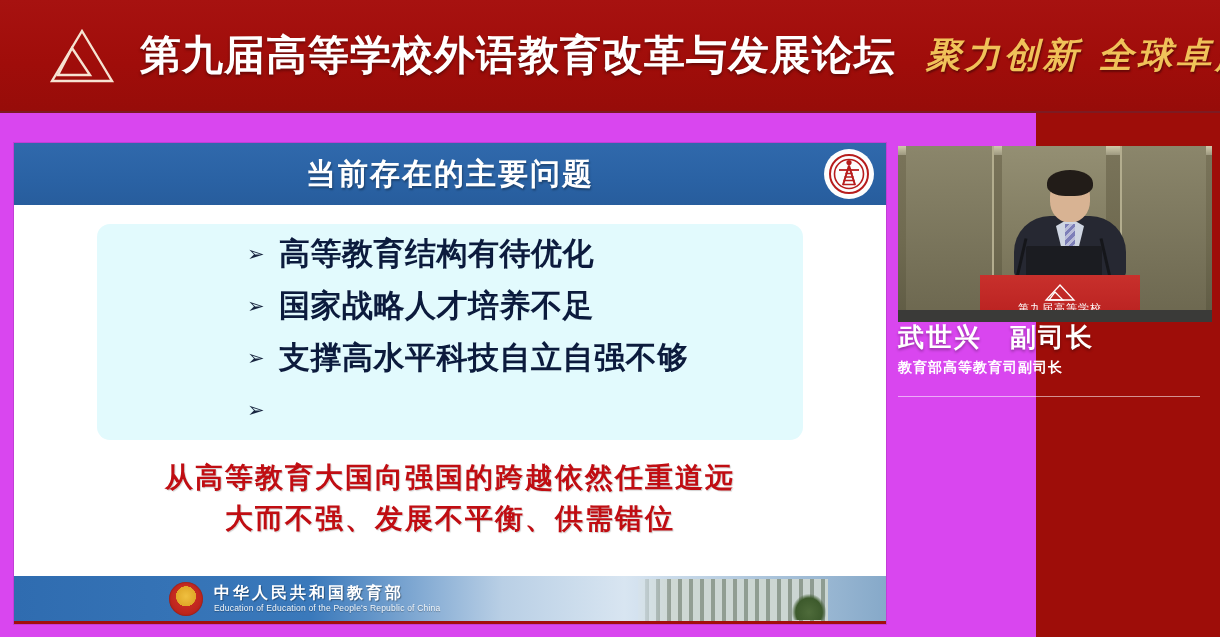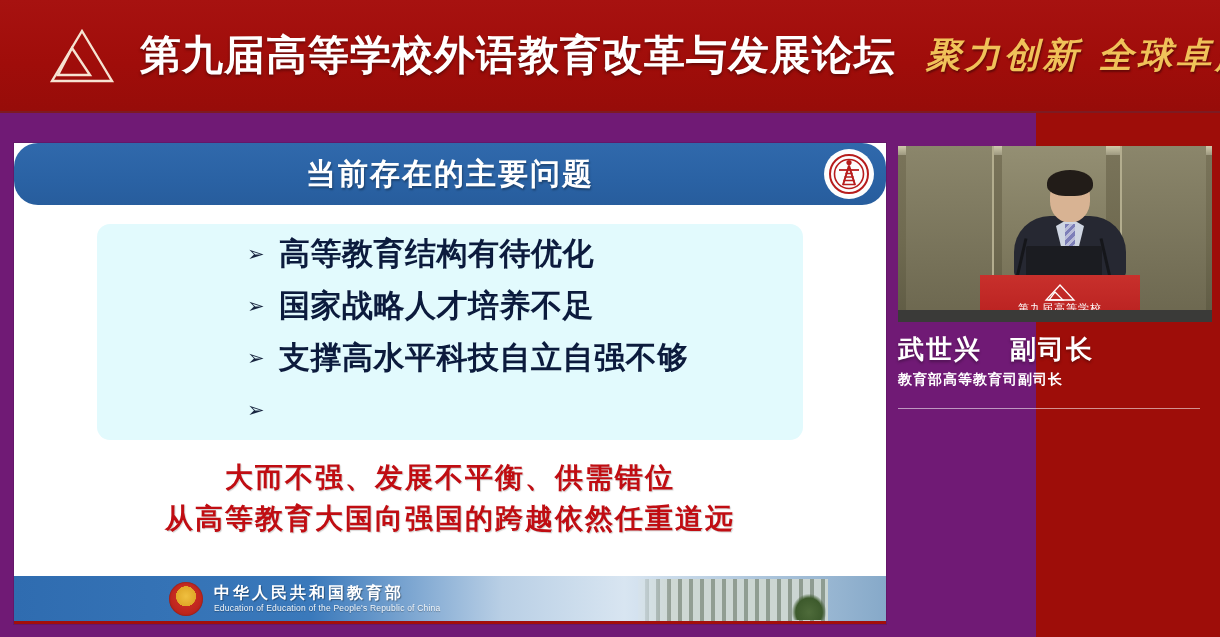--- a/index.html
+++ b/index.html
@@ -1,21 +1,21 @@
 <!DOCTYPE html>
 <html><head>
 <meta charset="utf-8">
 <style>
   * { margin:0; padding:0; box-sizing:border-box; }
   html,body{
     width:1220px; height:637px; overflow:hidden;
     background:#9e0d09;
     font-family:"Liberation Sans","DejaVu Sans",sans-serif;
   }
-  #root{ position:relative; width:1036px; height:637px; background:#701a75; }
+  #root{ position:relative; width:1036px; height:637px; background:#d946ef; }
 
   
   .banner{
     position:absolute; left:0; top:0; width:1220px; height:113px;
     background:linear-gradient(180deg,#a71210 0%,#a00d0a 55%,#970c09 100%);
     display:flex; align-items:center;
     border-bottom:2px solid #7d1b22;
   }
   .banner-logo{
     margin-left:46px; width:72px; height:62px; position:relative; flex:0 0 auto;
@@ -35,21 +35,21 @@
 
   
   .slide{
     position:absolute; left:14px; top:143px; width:872px; height:481px;
     background:#ffffff; overflow:hidden;
     box-shadow:0 0 0 1px rgba(0,0,0,.10);
   }
   .slide-header{
     position:relative; height:62px; width:100%;
     background:linear-gradient(180deg,#3069ac 0%,#2a62a4 60%,#275d9d 100%);
-    display:flex; align-items:center; justify-content:center;border-radius:24px;
+    display:flex; align-items:center; justify-content:center;
   }
   .slide-header-title{
     color:#ffffff; font-size:30px; font-weight:bold; letter-spacing:2px;
     text-shadow:1px 2px 2px rgba(0,0,0,.30);
     font-family:"DejaVu Sans","Liberation Sans",sans-serif;
   }
   .slide-emblem{
     position:absolute; right:12px; top:6px; width:50px; height:50px;
     border-radius:50%; background:#fdfdfd;
     display:flex; align-items:center; justify-content:center;
@@ -171,21 +171,21 @@
   .v-podium-logo{ position:absolute; left:50%; top:7px; transform:translateX(-50%); }
   .v-podium-text{
     position:absolute; left:0; top:26px; width:100%; text-align:center;
     color:#fff; font-size:11px; font-weight:normal; letter-spacing:1px;
     font-family:"DejaVu Sans","Liberation Sans",sans-serif;
   }
   .v-desk{ position:absolute; left:0; bottom:0; width:100%; height:12px;
     background:#3a3a38; }
 
   
-  .speaker{ position:absolute; left:898px; top:332px; width:314px; }
+  .speaker{ position:absolute; left:898px; top:320px; width:314px; }
   .speaker-name{
     color:#ffffff; font-size:26px; font-weight:bold; letter-spacing:2px;
     text-shadow:0 2px 3px rgba(0,0,0,.32);
     font-family:"DejaVu Sans","Liberation Sans",sans-serif;
   }
   .speaker-title{
     margin-top:4px; color:#ffffff; font-size:14px; font-weight:bold;
     letter-spacing:1px;
     font-family:"DejaVu Sans","Liberation Sans",sans-serif;
   }
@@ -240,22 +240,22 @@
         <div class="bullet-row">
           <span class="bullet-mark">➢</span>
           <span class="bullet-text">支撑高水平科技自立自强不够</span>
         </div>
         <div class="bullet-row">
           <span class="bullet-mark">➢</span>
         </div>
       </div>
 
       <div class="conclusion">
+        <div class="conclusion-line">从高等教育大国向强国的跨越依然任重道远</div>
         <div class="conclusion-line">大而不强、发展不平衡、供需错位</div>
-        <div class="conclusion-line">从高等教育大国向强国的跨越依然任重道远</div>
       </div>
     </div>
 
     <div class="slide-footer">
       <div class="moe-emblem"></div>
       <div class="moe-text">
         <div class="moe-cn">中华人民共和国教育部</div>
         <div class="moe-en">Education of Education of the People's Republic of China</div>
       </div>
       <div class="footer-building"></div>

